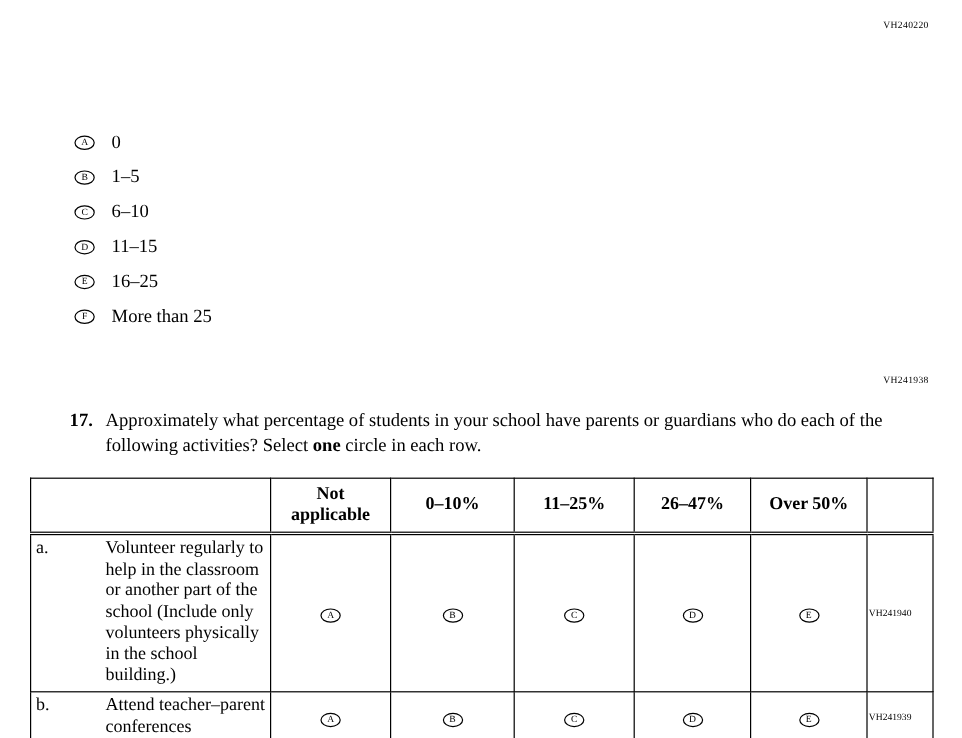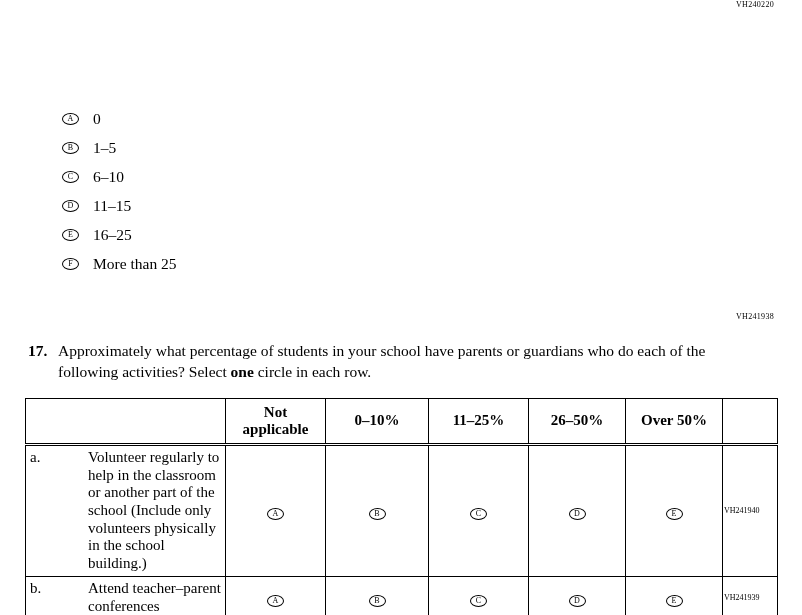--- a/index.html
+++ b/index.html
@@ -11,27 +11,27 @@
     position:relative;
   }
   .page{width:802px;height:615px;position:relative;}
 
   .form-code{
     font-size:8px;
     letter-spacing:.3px;
     text-align:right;
     font-family:"Liberation Serif", serif;
   }
-  .code-top{position:absolute;top:0;right:28px;}
+  .code-top{position:absolute;top:16px;right:28px;}
   .code-mid{position:absolute;top:312px;right:28px;}
 
   
   .question{display:flex;position:absolute;left:28px;}
   .q16{top:32px;width:690px;}
-  .q17{top:340px;width:700px;}
+  .q17{top:340px;width:700px;margin-left:30px;}
   .q-num{font-weight:bold;width:30px;flex:0 0 30px;font-size:15.5px;line-height:1.38;}
   .q-text{
     font-size:15.5px;line-height:1.38;
     text-align:justify;
   }
   .q16 .q-text{width:648px;}
   .q17 .q-text{width:652px;text-align:left;}
   .bold{font-weight:bold;}
 
   
@@ -162,21 +162,21 @@
       <col style="width:97px">
       <col style="width:97px">
       <col style="width:55px">
     </colgroup>
     <thead>
       <tr>
         <th></th>
         <th>Not applicable</th>
         <th>0–10%</th>
         <th>11–25%</th>
-        <th>26–50%</th>
+        <th>26–47%</th>
         <th>Over 50%</th>
         <th></th>
       </tr>
     </thead>
     <tbody>
       <tr class="row-a">
         <td class="row-label-cell">
           <div class="row-label-flex">
             <span class="row-letter">a.</span>
             <span class="row-text">Volunteer regularly to help in the classroom or another part of the school (Include only volunteers physically in the school building.)</span>

